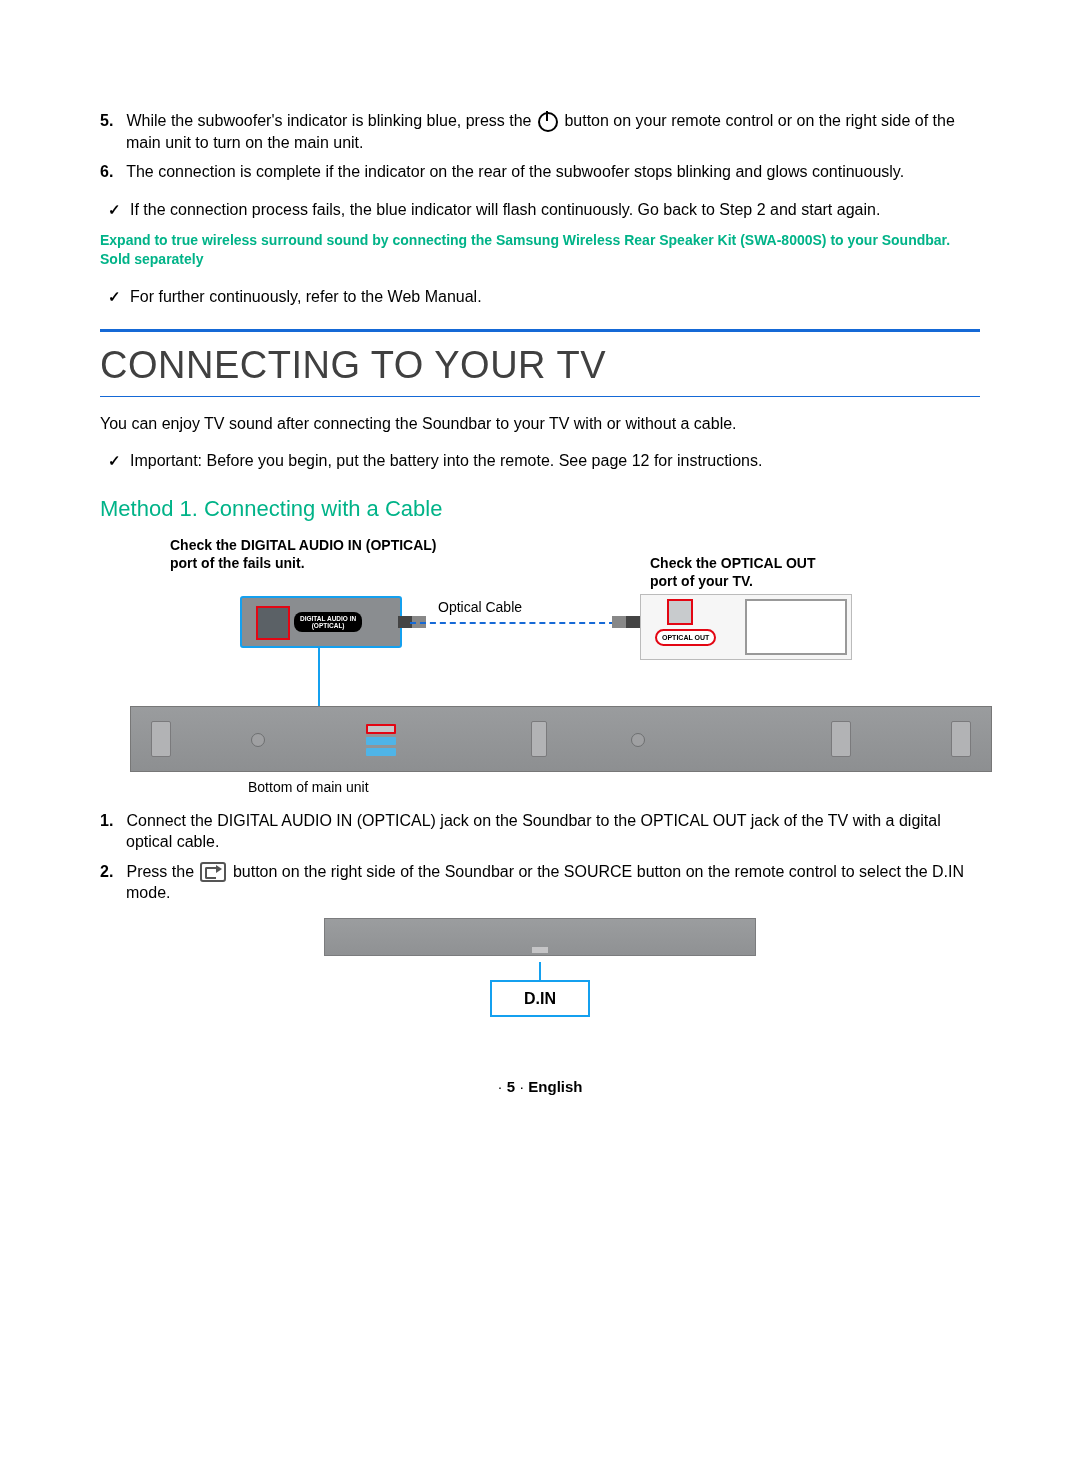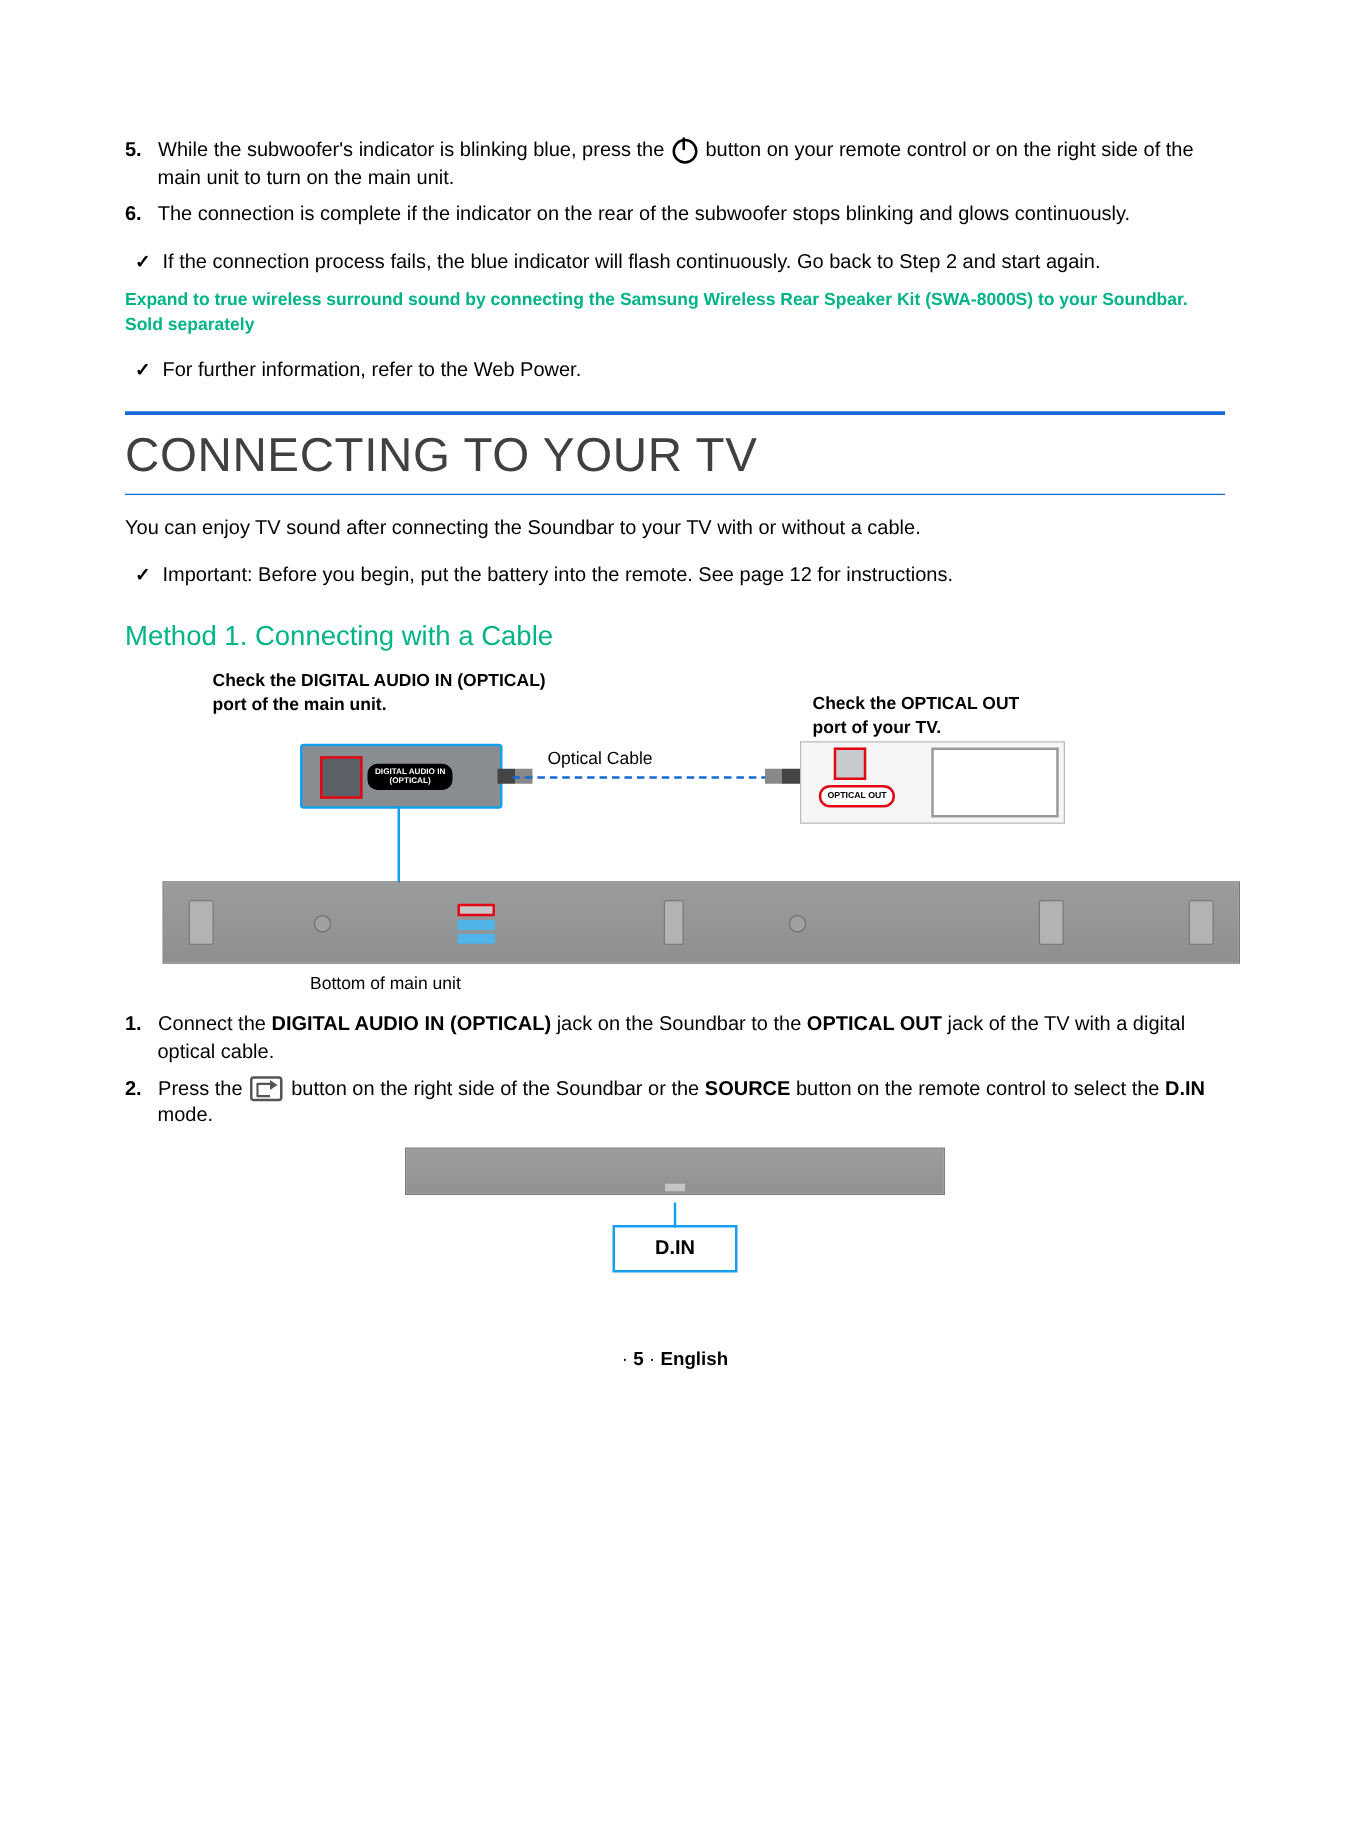--- a/index.html
+++ b/index.html
@@ -18,21 +18,21 @@
   .checklist { list-style: none; padding: 0 0 0 30px; margin: 16px 0 10px 0;}
   .checklist li::before { content: "✓"; font-weight: bold; margin-left: -22px; display:inline-block; width:22px; font-size:15px;}
   .checklist li { margin-bottom: 8px; }
   .teal-callout { color: #00b388; font-weight: bold; font-size: 14px; line-height:1.4; margin: 10px 0 10px 0;}
   .section-bar { border-top: 3px solid #1569d6; margin: 22px 0 8px 0;}
   h1.section { font-size: 38px; font-weight: normal; letter-spacing: 0.5px; margin: 6px 0 4px 0; color:#404040;}
   .section-under { border-top: 1px solid #1569d6; margin: 0 0 16px 0;}
   .method-h { color: #00b388; font-size: 22px; font-weight: normal; margin: 22px 0 12px 0;}
   .red-label { color: #000000; font-weight: bold; font-size: 14px; text-align:left; line-height:1.3;}
   .small-label { font-size: 14px; }
-  .bold { font-weight: bold; text-align: center; }
+  .bold { font-weight: normal; text-align: center; }
   .diagram-wrap { position: relative; width: 860px; height: 270px; margin: 10px 0 4px 30px;}
   .callout-left { position:absolute; left:40px; top:0; width:280px;}
   .callout-right { position:absolute; left:520px; top:18px; width:220px;}
   .optical-cable { position:absolute; left:308px; top:62px; font-size:14px;}
   .tv-label { position:absolute; left:595px; top:75px; font-size:14px; font-weight:bold; color:#222;}
   .cable-line { position:absolute; left:280px; top:86px; width:215px; border-top:2px dashed #1569d6;}
   .conn-blob { position:absolute; width:14px; height:10px; background:#333;}
   .conn-blob.l { left:268px; top:80px; width:28px; height:12px; background:linear-gradient(to right,#444 50%, #888 50%);}
   .conn-blob.r { left:482px; top:80px; width:28px; height:12px; background:linear-gradient(to right,#888 50%, #444 50%);}
   .soundbar-zoom { position:absolute; left:110px; top:60px; width:158px; height:48px; background:#8a8d90; border:2px solid #14a0ef; border-radius:3px;}
@@ -75,37 +75,37 @@
 <div class="olitem">
   <span class="num">6.</span>
   <span>The connection is complete if the indicator on the rear of the subwoofer stops blinking and glows continuously.</span>
 </div>
 <ul class="checklist">
   <li>If the connection process fails, the blue indicator will flash continuously. Go back to Step 2 and start again.</li>
 </ul>
 
 <div class="teal-callout">Expand to true wireless surround sound by connecting the Samsung Wireless Rear Speaker Kit (SWA-8000S) to your Soundbar. Sold separately</div>
 <ul class="checklist">
-  <li>For further information, refer to the Web Power.</li>
+  <li>For further continuously, refer to the Web Manual.</li>
 </ul>
 
 <div class="section-bar"></div>
 <h1 class="section">CONNECTING TO YOUR TV</h1>
 <div class="section-under"></div>
 
 <div style="margin-bottom:8px;">You can enjoy TV sound after connecting the Soundbar to your TV with or without a cable.</div>
 <ul class="checklist">
   <li>Important: Before you begin, put the battery into the remote. See page 12 for instructions.</li>
 </ul>
 
 <h2 class="method-h">Method 1. Connecting with a Cable</h2>
 
 <div class="diagram-wrap">
   <div class="callout-left red-label">
-    <span>Check the DIGITAL AUDIO IN (OPTICAL)</span><br><span>port of the main unit.</span>
+    <span>Check the DIGITAL AUDIO IN (OPTICAL)</span><br><span>port of the fails unit.</span>
   </div>
   <div class="callout-right red-label">
     <span>Check the OPTICAL OUT</span><br><span>port of your TV.</span>
   </div>
   <div class="optical-cable small-label">Optical Cable</div>
   <div class="tv-label">TV</div>
 
   <div class="soundbar-zoom">
     <div class="port-box"></div>
     <div class="port-label">

